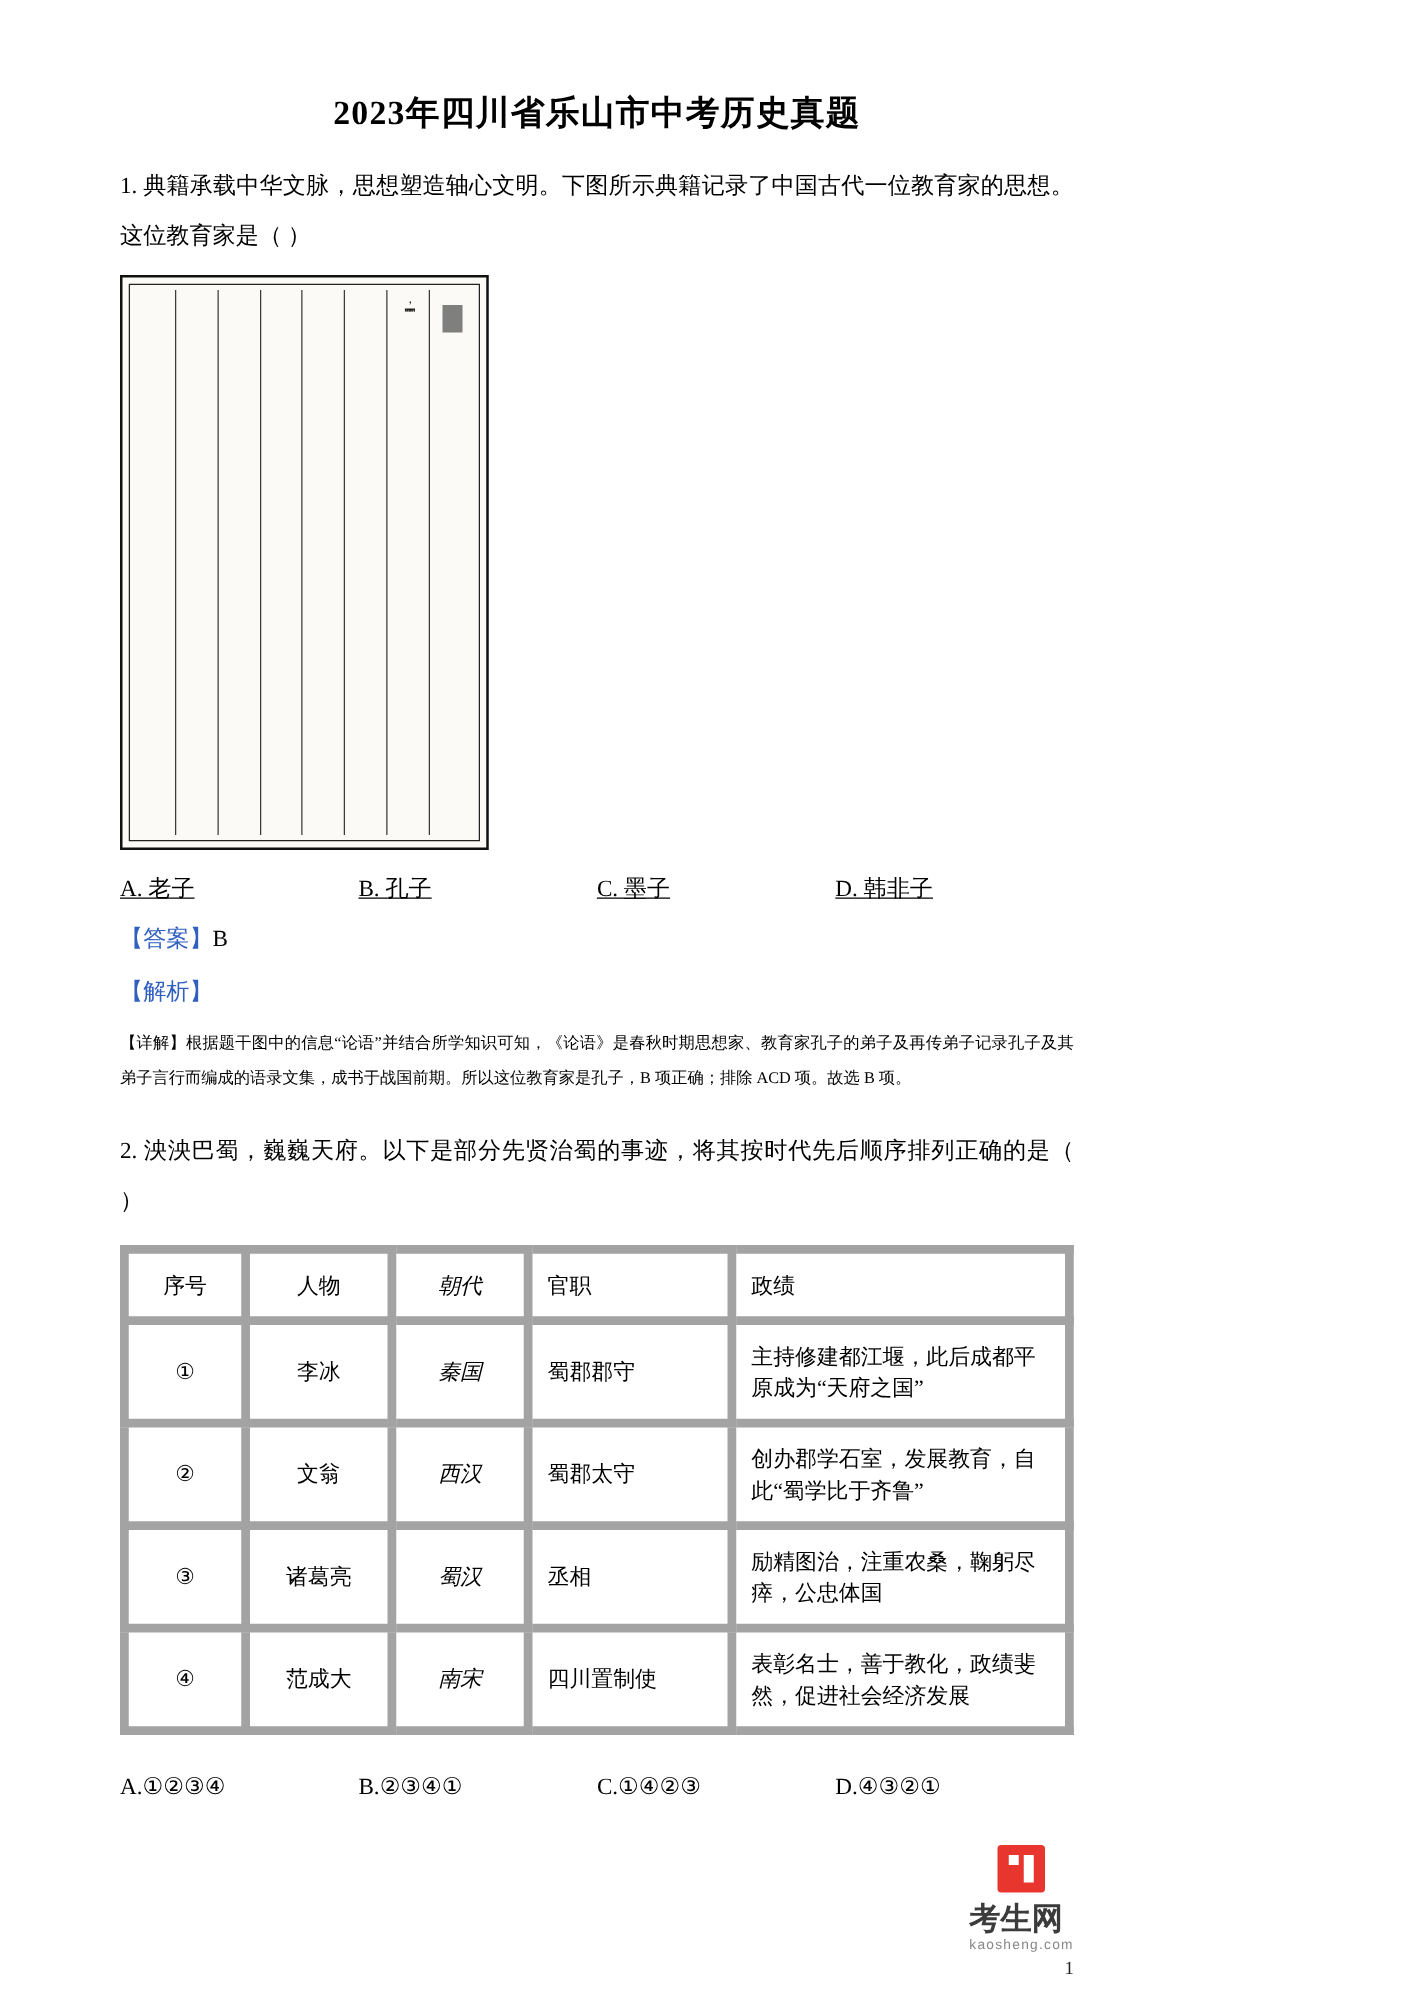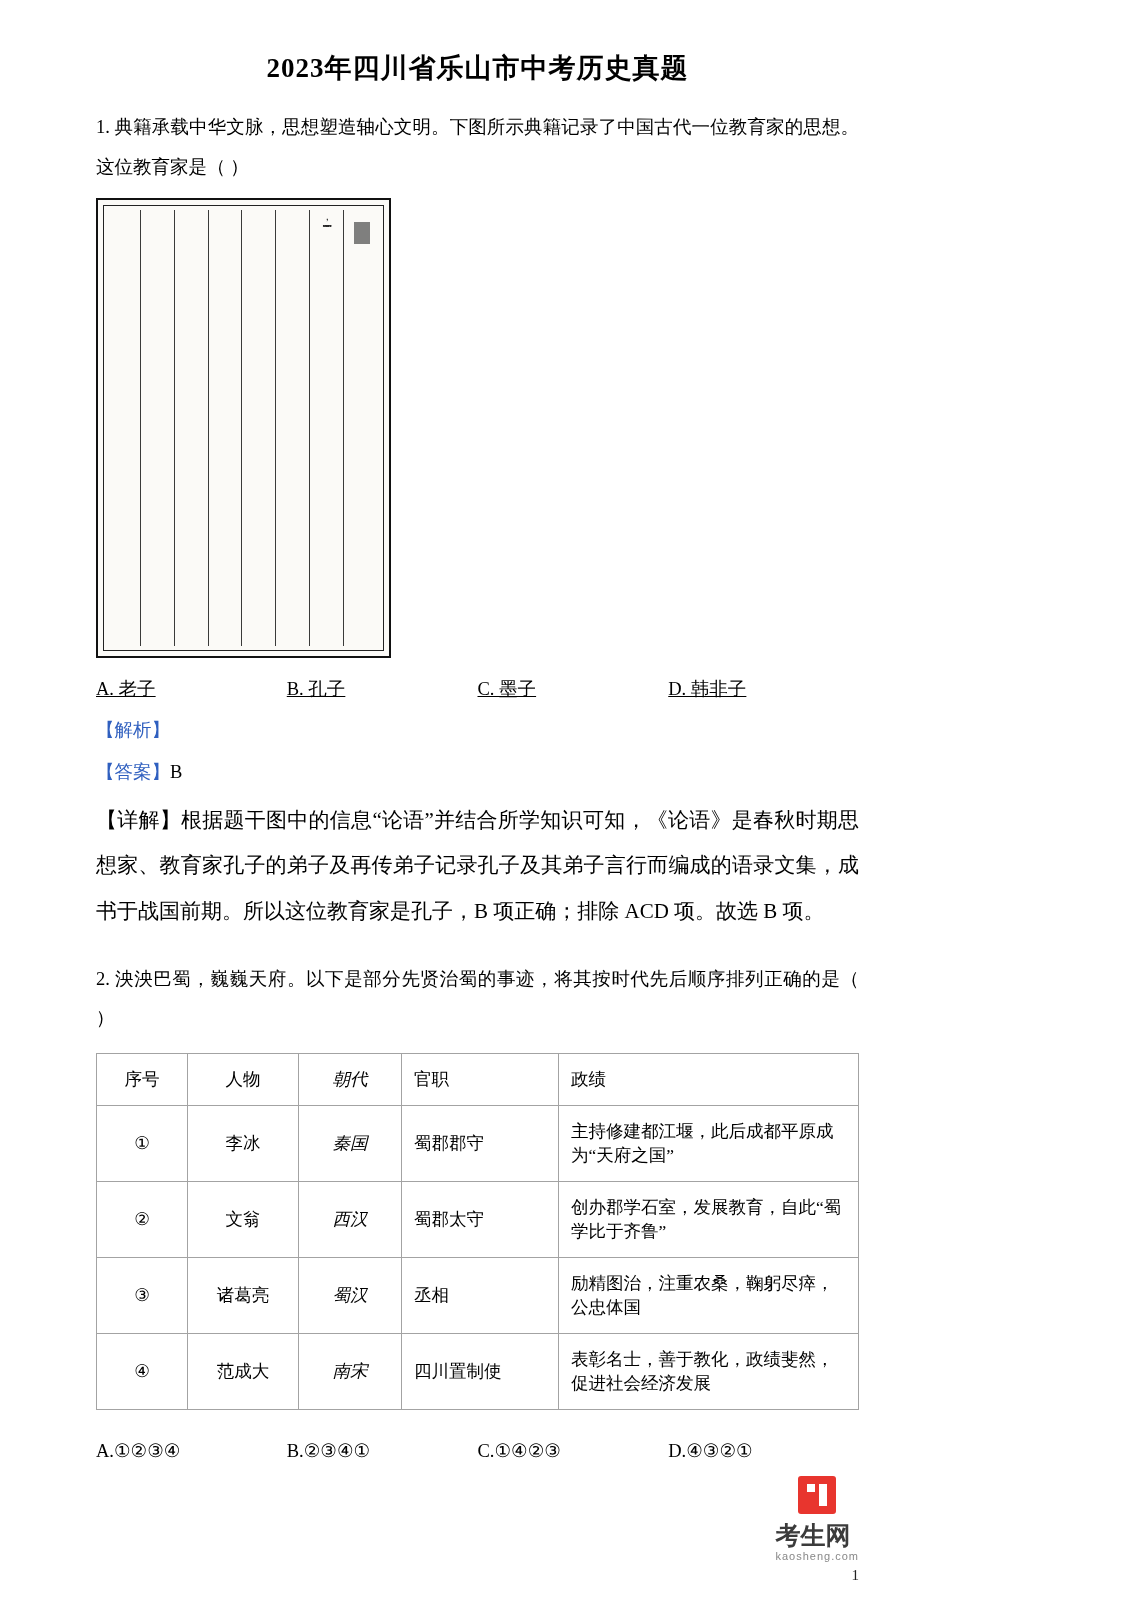--- a/index.html
+++ b/index.html
@@ -11,21 +11,21 @@
     width: 1131px;
     min-height: 1600px;
     font-family: "Liberation Serif", "DejaVu Serif", serif;
     color: #000000;
     position: relative;
   }
   .page {
     width: 955px;
     min-height: 1600px;
     box-sizing: border-box;
-    padding: 36px 96px 40px 96px;
+    padding: 58px 96px 40px 96px;
     position: relative;
   }
   h1.doc-title {
     font-size: 27px;
     font-weight: bold;
     text-align: center;
     margin: 14px 0 22px 0;
     letter-spacing: 1px;
     font-family: "Liberation Serif", "DejaVu Serif", serif;
   }
@@ -115,36 +115,36 @@
     line-height: 2.1;
     margin: 4px 0;
   }
   .tag {
     color: #2f5fbf;
   }
   .black {
     color: #000;
   }
   .explain {
-    font-size: 21px;
+    font-size: 13px;
     line-height: 2.15;
     text-align: justify;
     margin: 6px 0 0 0;
   }
   .q2 {
     margin-top: 26px;
   }
   table.data-table {
     border-collapse: collapse;
     width: 100%;
     margin: 14px 0 6px 0;
     font-size: 17.5px;
   }
   table.data-table td {
-    border: 1px solid #a3a3a3;
+    border: 7px solid #a3a3a3;
     padding: 13px 12px;
     line-height: 1.4;
     vertical-align: middle;
   }
   table.data-table td.c {
     text-align: center;
     white-space: nowrap;
   }
   table.data-table tr td:nth-child(1) { width: 66px; }
   table.data-table tr td:nth-child(2) { width: 86px; text-align: center; }
@@ -260,25 +260,25 @@
   </div>
 
   <div class="options-row">
     <div class="opt">A. 老子</div>
     <div class="opt">B. 孔子</div>
     <div class="opt">C. 墨子</div>
     <div class="opt">D. 韩非子</div>
   </div>
 
   <div class="ans-line">
+    <span class="tag">【答案】</span><span class="black">B</span>
+  </div>
+
+  <div class="ans-line">
     <span class="tag">【解析】</span>
-  </div>
-
-  <div class="ans-line">
-    <span class="tag">【答案】</span><span class="black">B</span>
   </div>
 
   <p class="explain">
     <span class="black">【详解】</span><span>根据题干图中的信息“论语”并结合所学知识可知，《论语》是春秋时期思想家、教育家孔子的弟子及再传弟子记录孔子及其弟子言行而编成的语录文集，成书于战国前期。所以这位教育家是孔子，B 项正确；排除 ACD 项。故选 B 项。</span>
   </p>
 
   <p class="q-text q2">2. 泱泱巴蜀，巍巍天府。以下是部分先贤治蜀的事迹，将其按时代先后顺序排列正确的是（      ）</p>
 
   <table class="data-table">
     <tbody>

